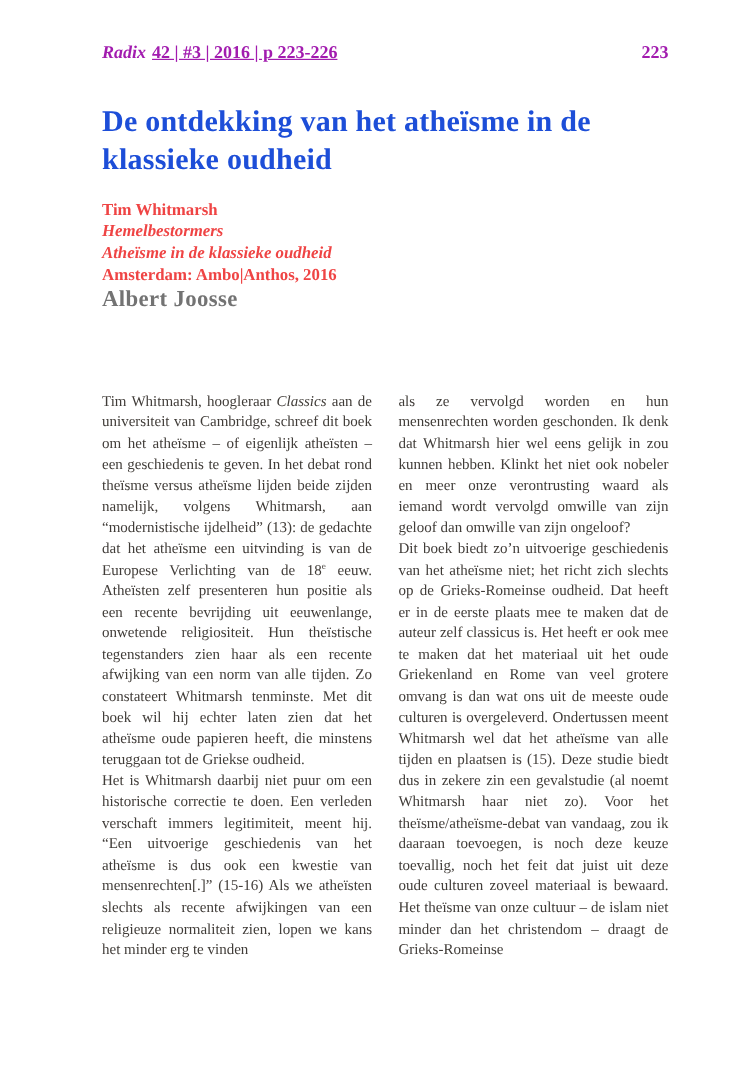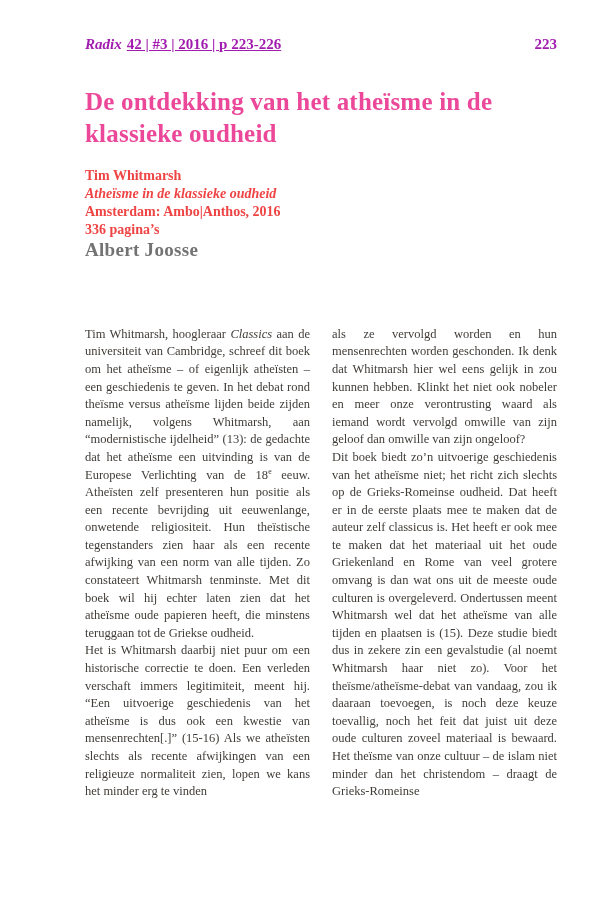--- a/index.html
+++ b/index.html
@@ -28,21 +28,21 @@
   }
   .journal-name { font-style: italic; }
   .issue-info { margin-left: 5px; text-decoration: underline; }
   .header-left { display: flex; }
   .article-title {
     margin-top: 33px;
     max-width: 462px;
     font-size: 25px;
     line-height: 32px;
     font-weight: bold;
-    color: #ec4899;
+    color: #1d4ed8;
     letter-spacing: 0.2px;
   }
   .book-info {
     margin-top: 15px;
     color: #ef4444;
     font-weight: bold;
     font-size: 14px;
     line-height: 18px;
   }
   .book-info .italic { font-style: italic; }
@@ -81,23 +81,23 @@
       <span class="journal-name">Radix</span>
       <span class="issue-info">42 | #3 | 2016 | p 223-226</span>
     </div>
     <span class="page-number">223</span>
   </div>
 
   <h1 class="article-title">De ontdekking van het atheïsme in de klassieke oudheid</h1>
 
   <div class="book-info">
       <div class="">Tim Whitmarsh</div>
+      <div class="italic">Hemelbestormers</div>
       <div class="italic">Atheïsme in de klassieke oudheid</div>
       <div class="">Amsterdam: Ambo|Anthos, 2016</div>
-      <div class="">336 pagina’s</div>
     </div>
 
   <div class="reviewer-name">Albert Joosse</div>
 
   <div class="body-columns">
     <div class="body-column">
         <p>Tim Whitmarsh, hoogleraar <em>Classics</em> aan de universiteit van Cambridge, schreef dit boek om het atheïsme – of eigenlijk atheïsten – een geschiedenis te geven. In het debat rond theïsme versus atheïsme lijden beide zijden namelijk, volgens Whitmarsh, aan “modernistische ijdelheid” (13): de gedachte dat het atheïsme een uitvinding is van de Europese Verlichting van de 18<sup>e</sup> eeuw. Atheïsten zelf presenteren hun positie als een recente bevrijding uit eeuwenlange, onwetende religiositeit. Hun theïstische tegenstanders zien haar als een recente afwijking van een norm van alle tijden. Zo constateert Whitmarsh tenminste. Met dit boek wil hij echter laten zien dat het atheïsme oude papieren heeft, die minstens teruggaan tot de Griekse oudheid.</p>
         <p>Het is Whitmarsh daarbij niet puur om een historische correctie te doen. Een verleden verschaft immers legitimiteit, meent hij. “Een uitvoerige geschiedenis van het atheïsme is dus ook een kwestie van mensenrechten[.]” (15-16) Als we atheïsten slechts als recente afwijkingen van een religieuze normaliteit zien, lopen we kans het minder erg te vinden</p>
       </div>
     <div class="body-column">

